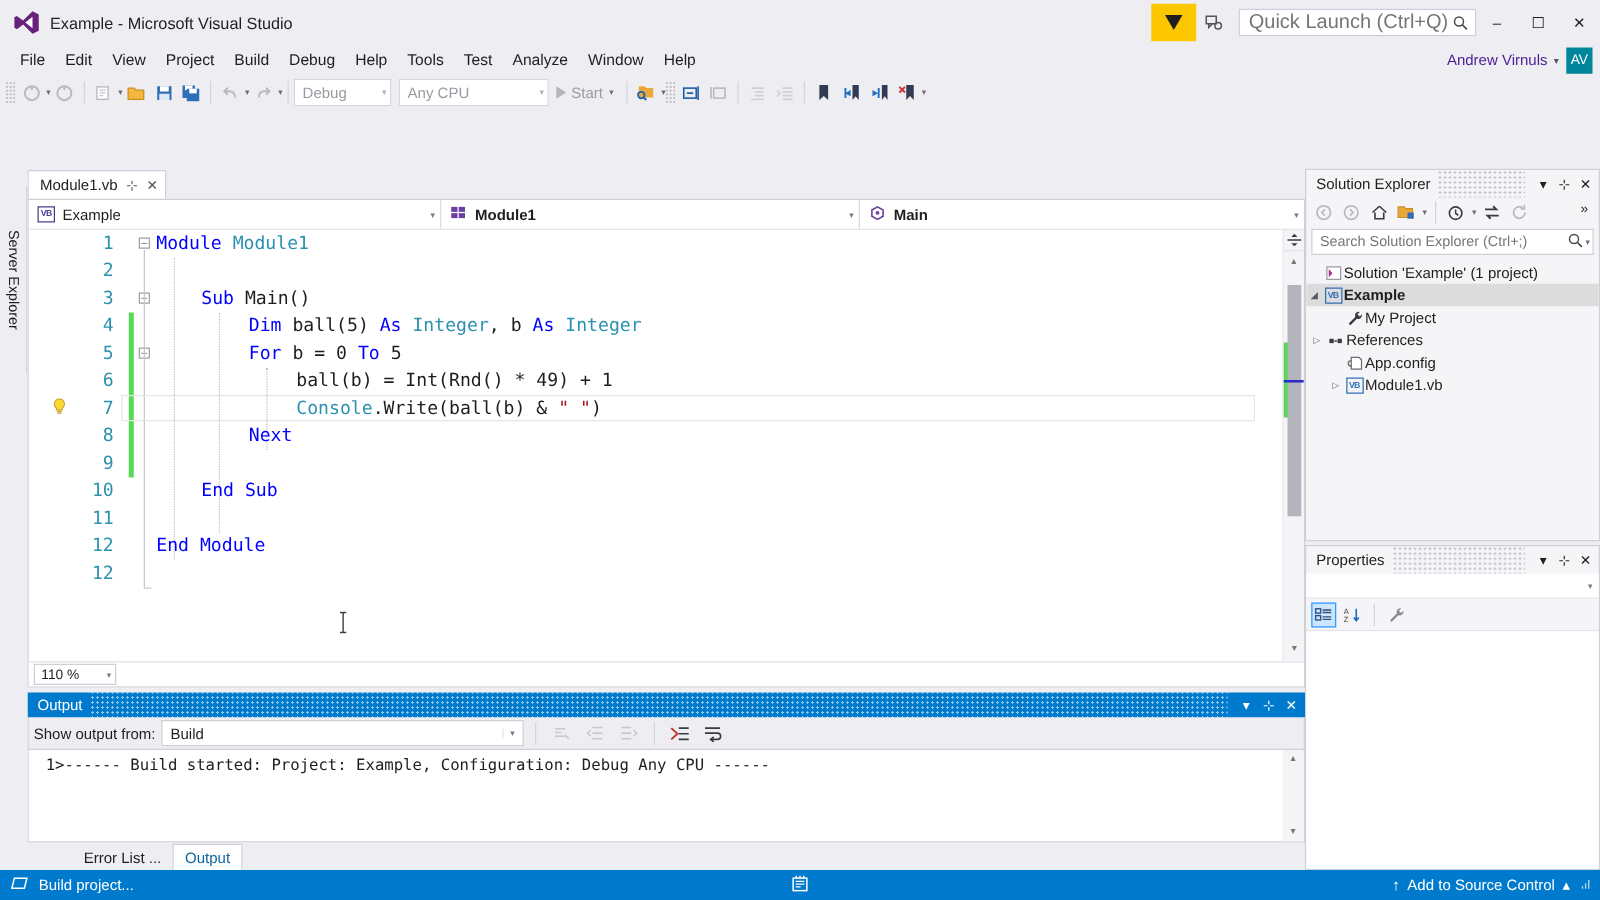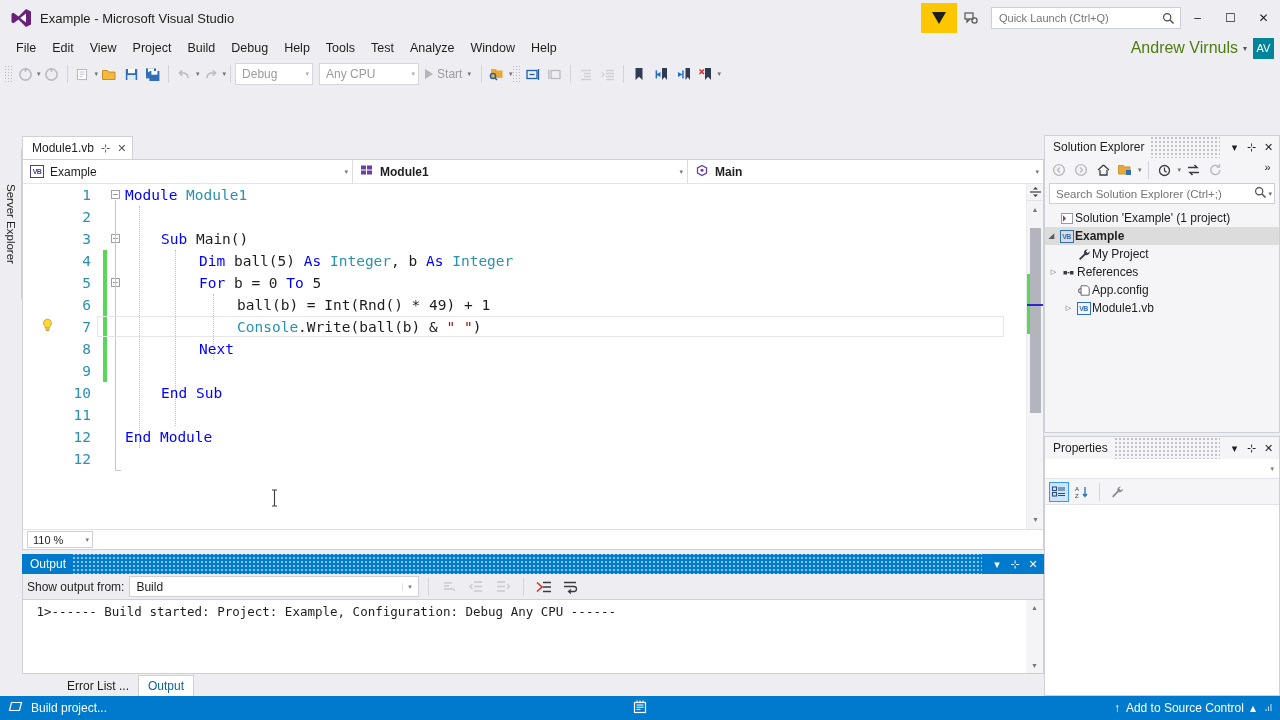--- a/index.html
+++ b/index.html
@@ -18,32 +18,32 @@
   .vs-logo svg { display: block; }
   .title-text { font-size: 13px; color: #1e1e1e; }
   .tb-right { position: absolute; right: 0; top: 0; height: 36px; display: flex; align-items: center; }
   .feedback-btn { width: 36px; height: 30px; background: #fdc700; display: flex;
                   align-items: center; justify-content: center; }
   .feedback-btn .tri { width: 0; height: 0; border-left: 7px solid transparent;
         border-right: 7px solid transparent; border-top: 12px solid #1e1e1e; }
   .sendfb { width: 28px; display: flex; align-items: center; justify-content: center; }
   .quicklaunch { width: 190px; height: 22px; border: 1px solid #ccceda; background: #fff;
         display: flex; align-items: center; margin-left: 6px; padding: 0 4px 0 7px; }
-  .quicklaunch input { border: 0; outline: none; width: 100%; font-size: 11px;
+  .quicklaunch input { border: 0; outline: none; width: 100%; font-size: 16px;
         color: #15803d; font-family: "Liberation Sans", sans-serif; background: transparent; }
   .ql-search { width: 16px; display: flex; justify-content: center; align-items: center; }
   .wbtn { width: 33px; height: 28px; display: flex; align-items: center; justify-content: center;
           font-size: 12px; color: #1e1e1e; }
 
   
   .menurow { height: 24px; display: flex; align-items: center; padding-left: 8px;
              position: relative; flex: 0 0 24px; }
   .menurow .mi { padding: 2px 8px; font-size: 12.5px; color: #1e1e1e; white-space: nowrap; }
   .account { position: absolute; right: 6px; top: 0; height: 24px; display: flex; align-items: center; }
-  .account .nm { font-size: 16px; color: #4d7c0f; }
+  .account .nm { font-size: 12px; color: #4c1d95; }
   .account .cv { margin: 0 6px 0 5px; font-size: 8px; color: #555; }
   .avatar { width: 21px; height: 21px; background: #00859b; color: #fff; font-size: 11px;
             display: flex; align-items: center; justify-content: center; }
 
   
   .toolbar { height: 28px; display: flex; align-items: center; padding-left: 4px;
              flex: 0 0 28px; }
   .grip { width: 8px; height: 18px; margin-right: 2px;
       background-image: radial-gradient(#b8b8c0 1px, transparent 1px);
       background-size: 3px 3px; }
@@ -333,21 +333,21 @@
           <path d="M9.8 3.2L12.6 6 9.8 8.8" fill="none" stroke="#b9b9c1" stroke-width="1.5"></path>
         </svg>
     </div>
     <div class="caret">▾</div>
     <div class="sep"></div>
 
     <div class="combo" style="width:78px;margin-right:6px">
       <span>Debug</span>
       <span class="cc">▾</span>
     </div>
-    <div class="combo" style="width:100px">
+    <div class="combo" style="width:120px">
       <span>Any CPU</span>
       <span class="cc">▾</span>
     </div>
 
     <div class="startbtn">
       <div class="play-tri"></div>
       <span>Start</span>
       <span class="caret">▾</span>
     </div>
     <div class="sep"></div>

